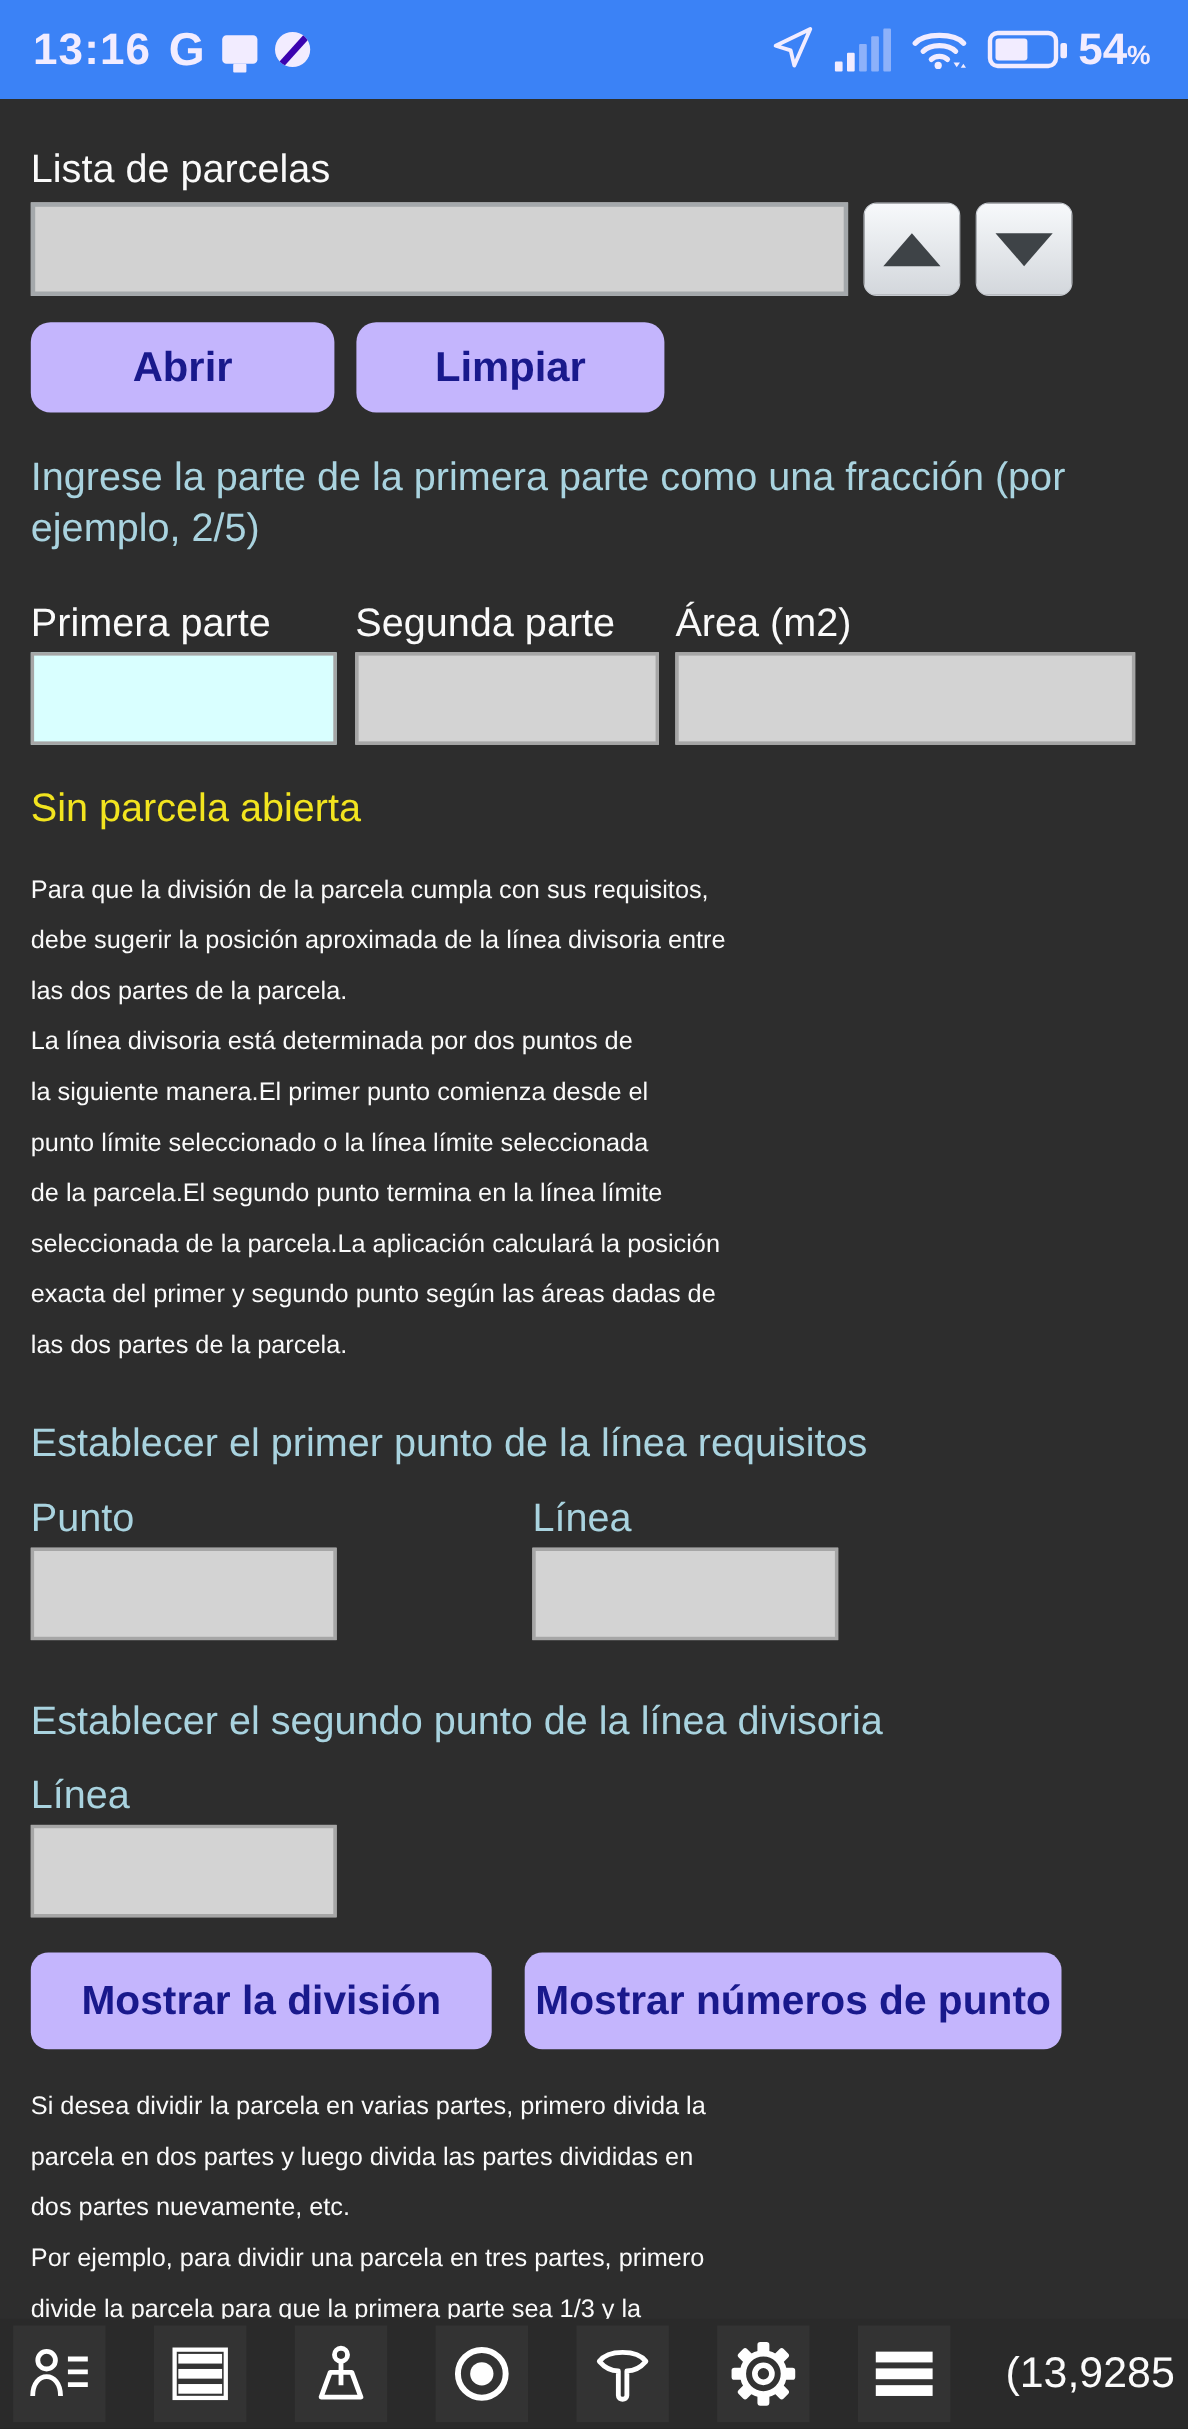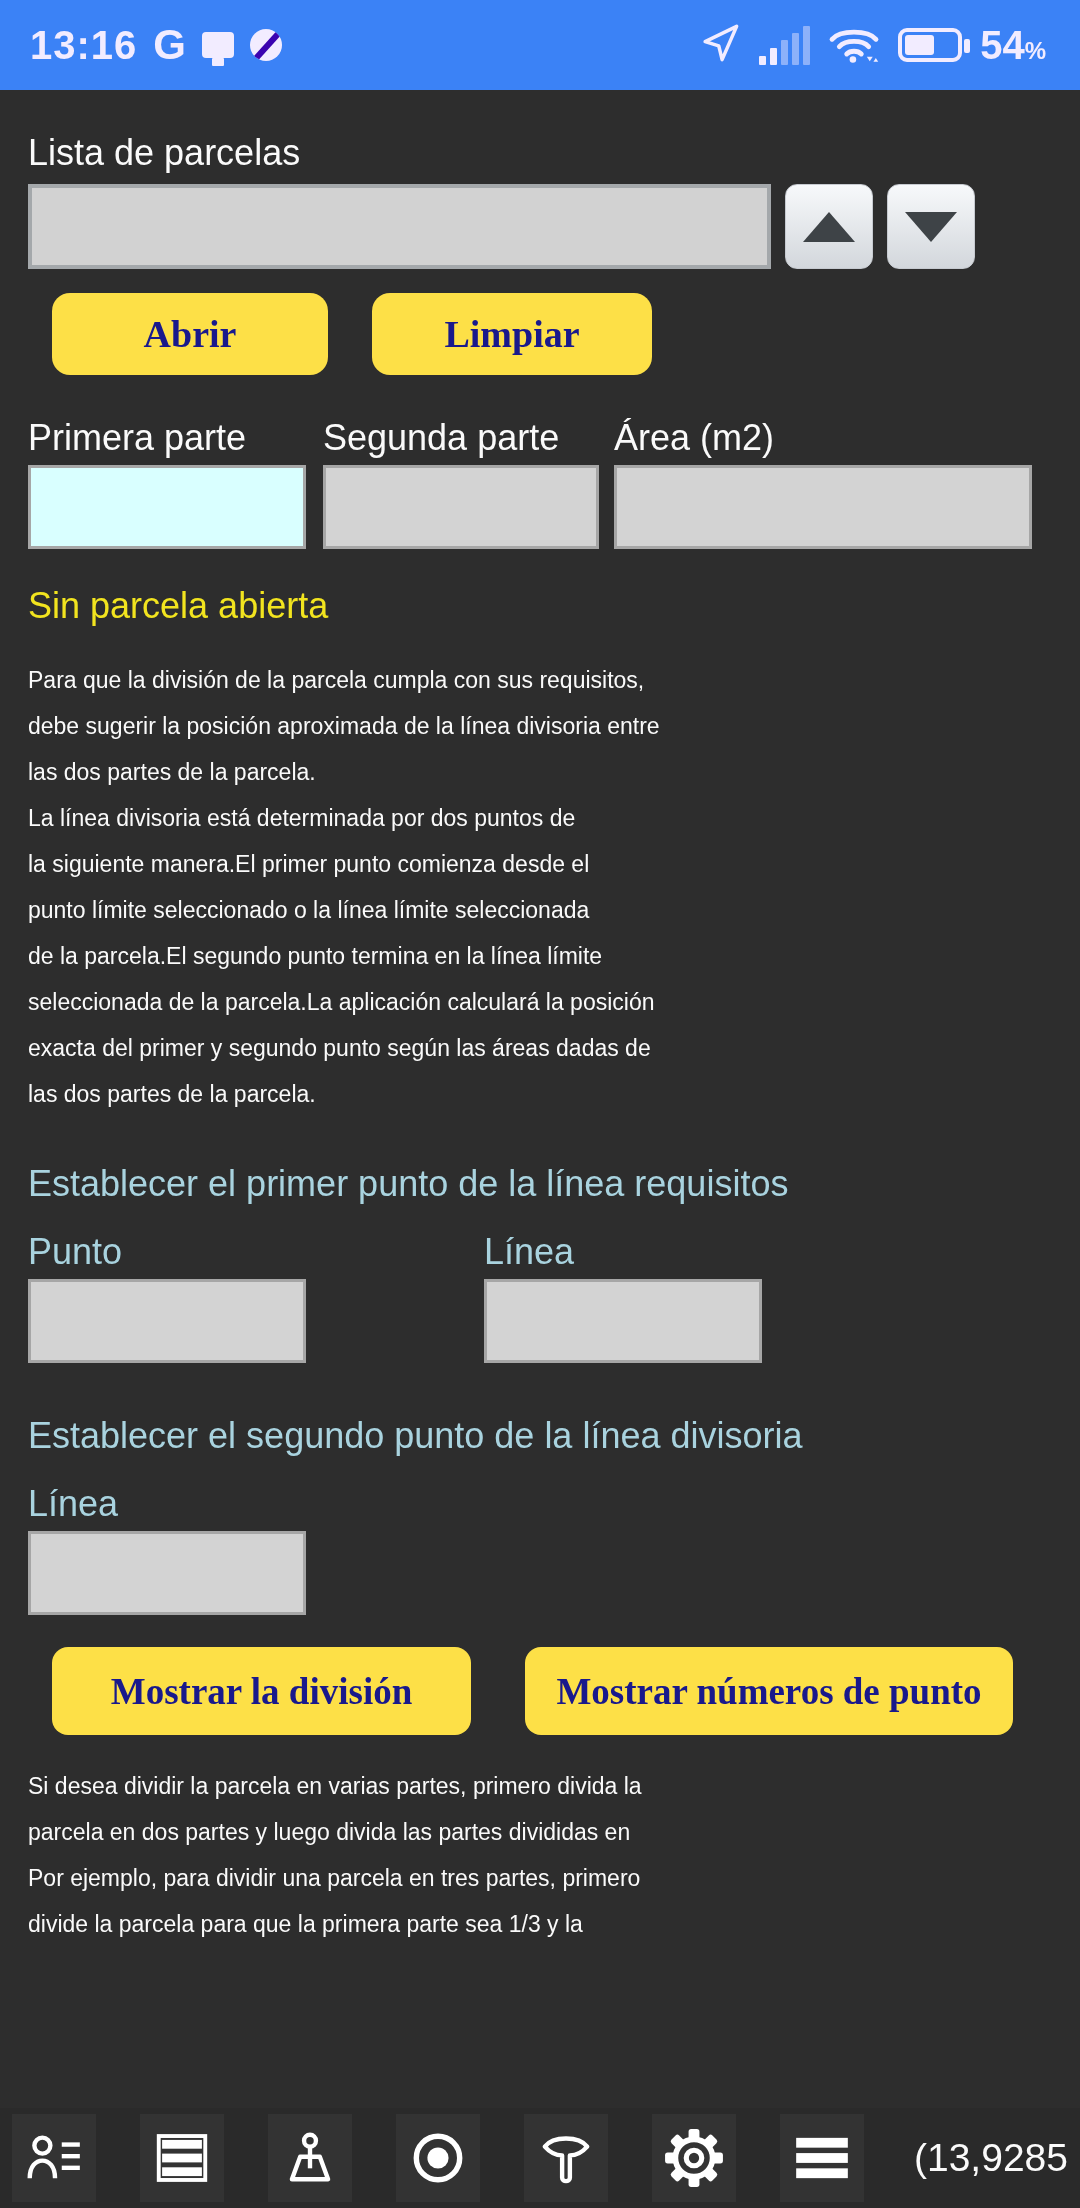--- a/index.html
+++ b/index.html
@@ -41,24 +41,23 @@
   .spinner{width:743px;background:#D2D2D2;border:4px solid #A4A8AB;box-sizing:border-box;}
   .stepper{
     width:88px;margin-left:14px;border:1px solid #c6cad0;border-radius:12px;
     background:linear-gradient(#F7F9FB,#D3D7DC);
     display:flex;align-items:center;justify-content:center;padding:0;cursor:pointer;
   }
   .tri-up{width:0;height:0;border-left:26px solid transparent;border-right:26px solid transparent;border-bottom:30px solid #3E4347;}
   .tri-down{width:0;height:0;border-left:26px solid transparent;border-right:26px solid transparent;border-top:30px solid #3E4347;}
   .btn-row{display:flex;margin-top:24px;gap:20px;}
   .blue-btn{
-    background:#fde047;color:#19198C;font-weight:bold;font-size:38px;
+    background:#c4b5fd;color:#19198C;font-weight:bold;font-size:38px;
     border:none;border-radius:18px;height:82px;cursor:pointer;
-    font-family:Liberation Serif, serif;
-    margin-left:24px;
+    font-family:Liberation Sans, sans-serif;
   }
   .btn-open{width:276px;}
   .btn-clear{width:280px;}
   .info-blue{color:#A9D3DF;font-size:36px;line-height:47px;margin-top:34px;white-space:nowrap;}
   .section-title{color:#A9D3DF;font-size:36px;white-space:nowrap;}
   .col-labels{display:flex;margin-top:42px;color:#fafafa;font-size:36px;}
   .col-labels span:nth-child(1){width:278px;}
   .col-labels span:nth-child(2){width:276px;margin-left:17px;}
   .col-labels span:nth-child(3){margin-left:15px;}
   .fields-row{display:flex;margin-top:6px;}
@@ -150,20 +149,24 @@
       <button class="stepper">
           <span class="tri-down"></span>
         </button>
     </div>
     <div class="btn-row">
       <button class="blue-btn btn-open">Abrir</button>
       <button class="blue-btn btn-clear">Limpiar</button>
     </div>
 
     
+    <div class="info-blue">
+      <div>Ingrese la parte de la primera parte como una fracción (por</div>
+      <div>ejemplo, 2/5)</div>
+    </div>
 
     <div class="col-labels">
       <span>Primera parte</span>
       <span>Segunda parte</span>
       <span>Área (m2)</span>
     </div>
     <div class="fields-row">
       <input class="field f1" value="" style="">
       <input class="field f2" value="" style="">
       <input class="field f3" value="" style="">
@@ -204,20 +207,21 @@
     
     <div class="btn-row2">
       <button class="blue-btn big btn-div">Mostrar la división</button>
       <button class="blue-btn big btn-nums">Mostrar números de punto</button>
     </div>
 
     
     <div class="para tip">
       <div>Si desea dividir la parcela en varias partes, primero divida la</div>
       <div>parcela en dos partes y luego divida las partes divididas en</div>
+      <div>dos partes nuevamente, etc.</div>
       <div>Por ejemplo, para dividir una parcela en tres partes, primero</div>
       <div>divide la parcela para que la primera parte sea 1/3 y la</div>
     </div>
   </main>
 
   <nav class="toolbar">
     <button class="tool">
       <svg width="62" height="62" viewBox="0 0 24 24" fill="none" stroke="#fff" stroke-width="1.7">
         <circle cx="7.5" cy="7.2" r="3.1"></circle>
         <path d="M2.6 19.8 C2.6 15.2 5 13 7.5 13 C10 13 12.4 15.2 12.4 19.8"></path>

